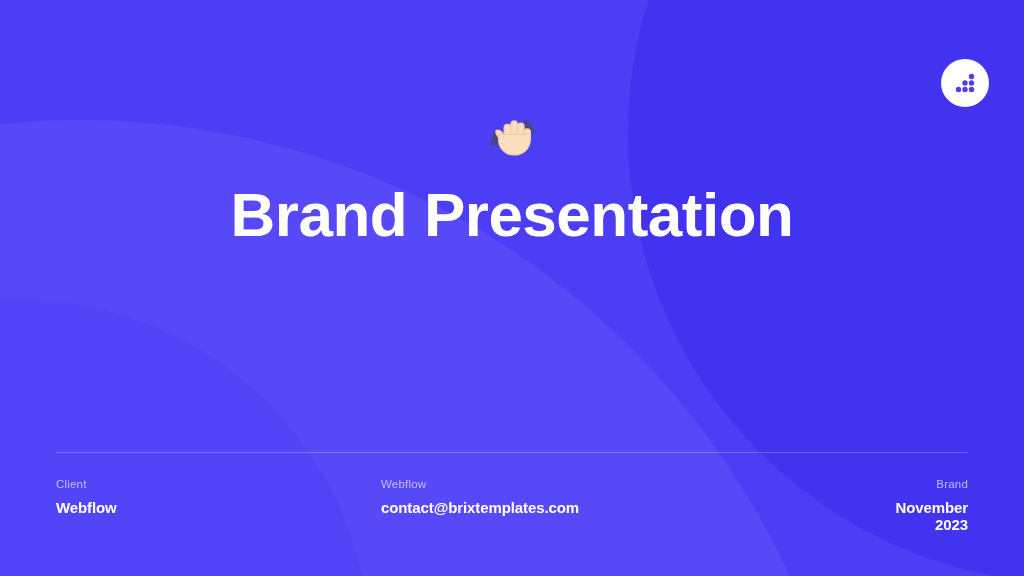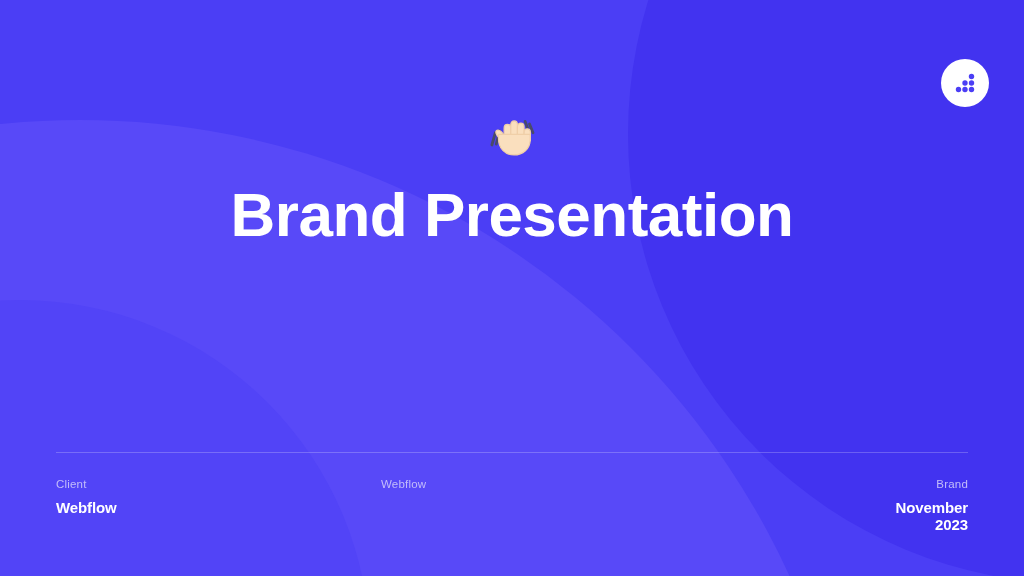--- a/index.html
+++ b/index.html
@@ -192,20 +192,21 @@
 
   <div class="divider"></div>
 
   <div class="footer">
     <div class="meta-col client">
       <span class="meta-label">Client</span>
       <span class="meta-value">Webflow</span>
     </div>
     <div class="meta-col contact">
       <span class="meta-label">Webflow</span>
+      <span class="meta-value">contact@brixtemplates.com</span>
     </div>
     <div class="meta-col date">
       <span class="meta-label">Brand</span>
       <span class="meta-value">November 2023</span>
     </div>
   </div>
 
 </div>
 
 </body></html>

